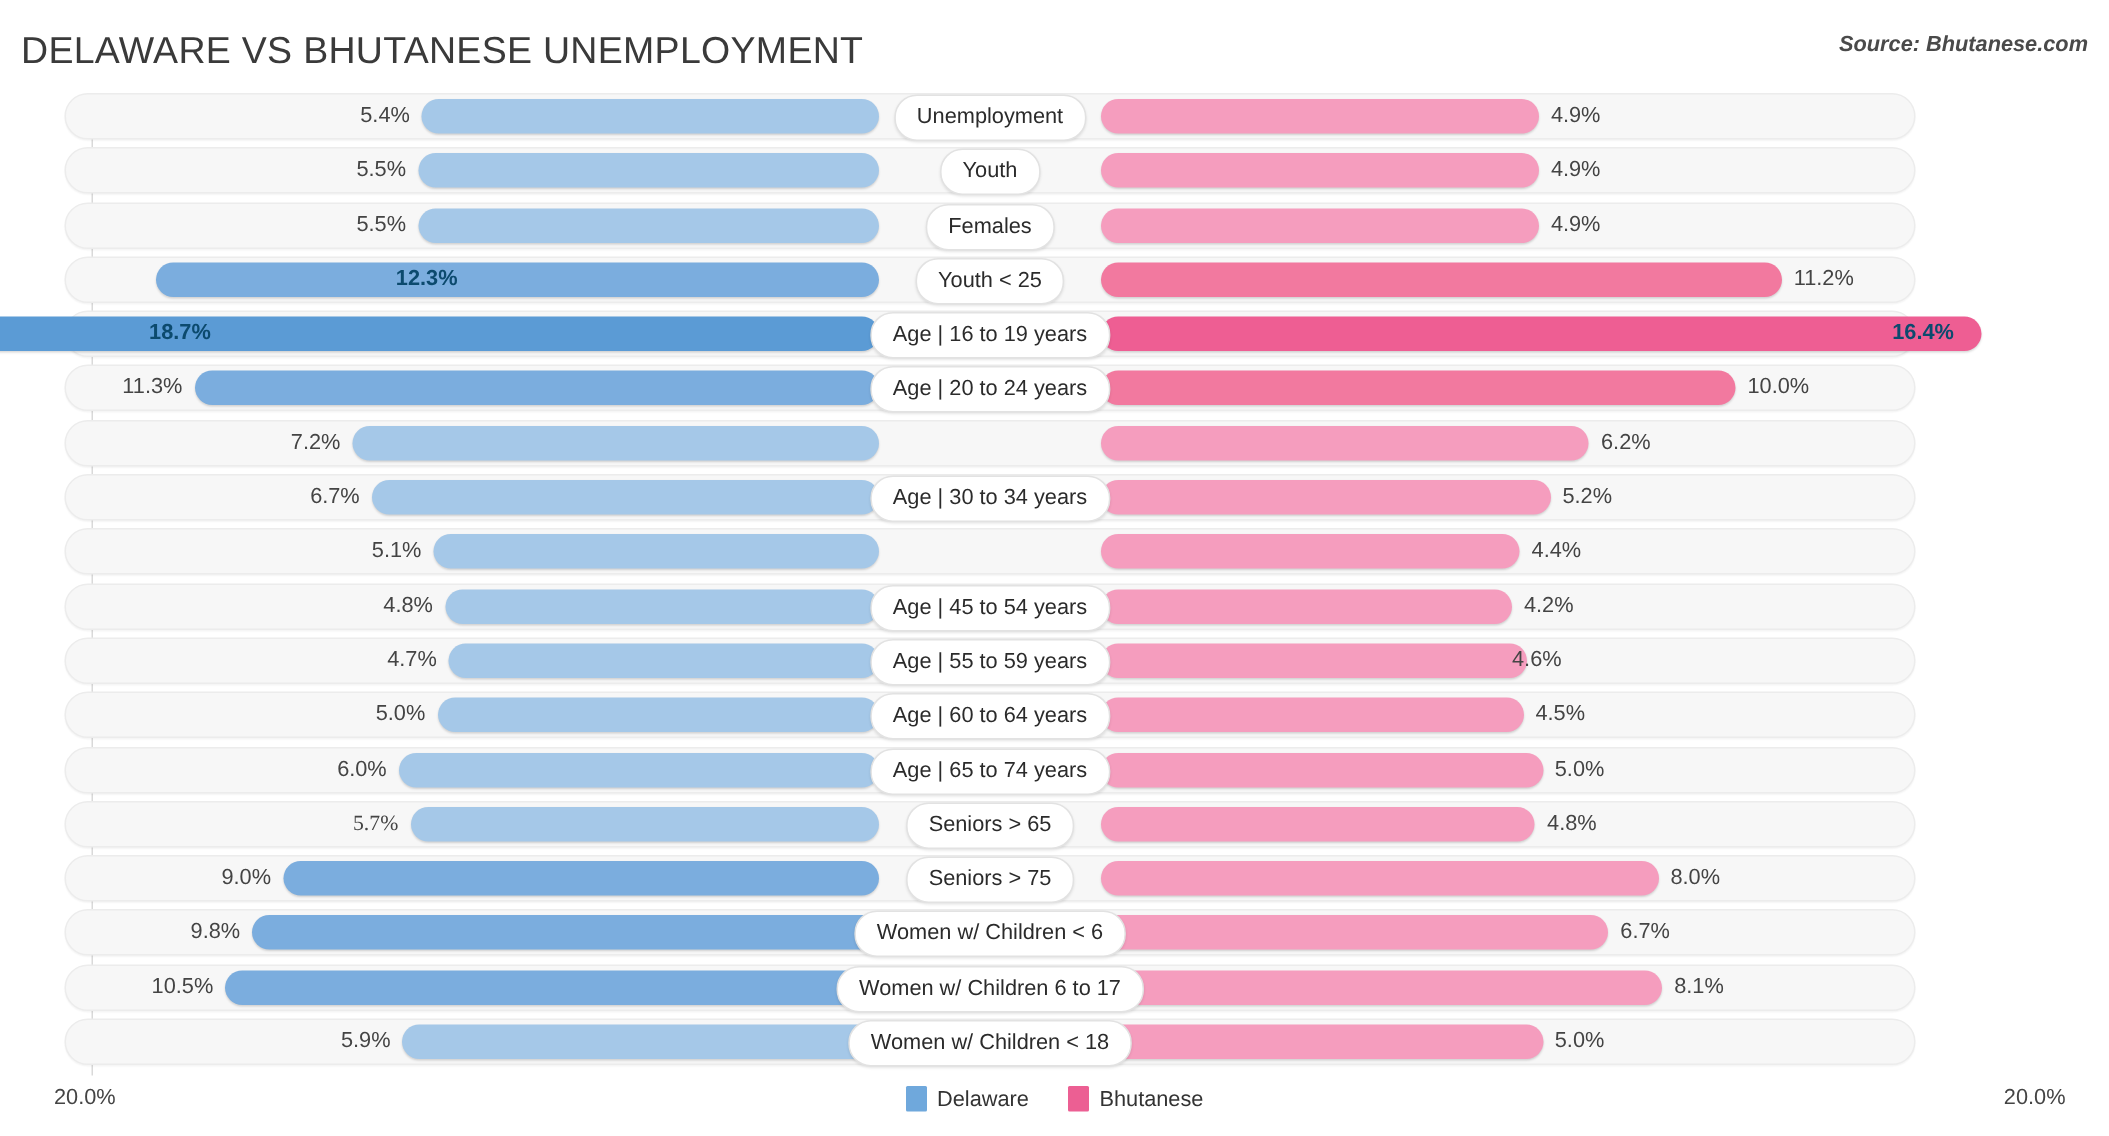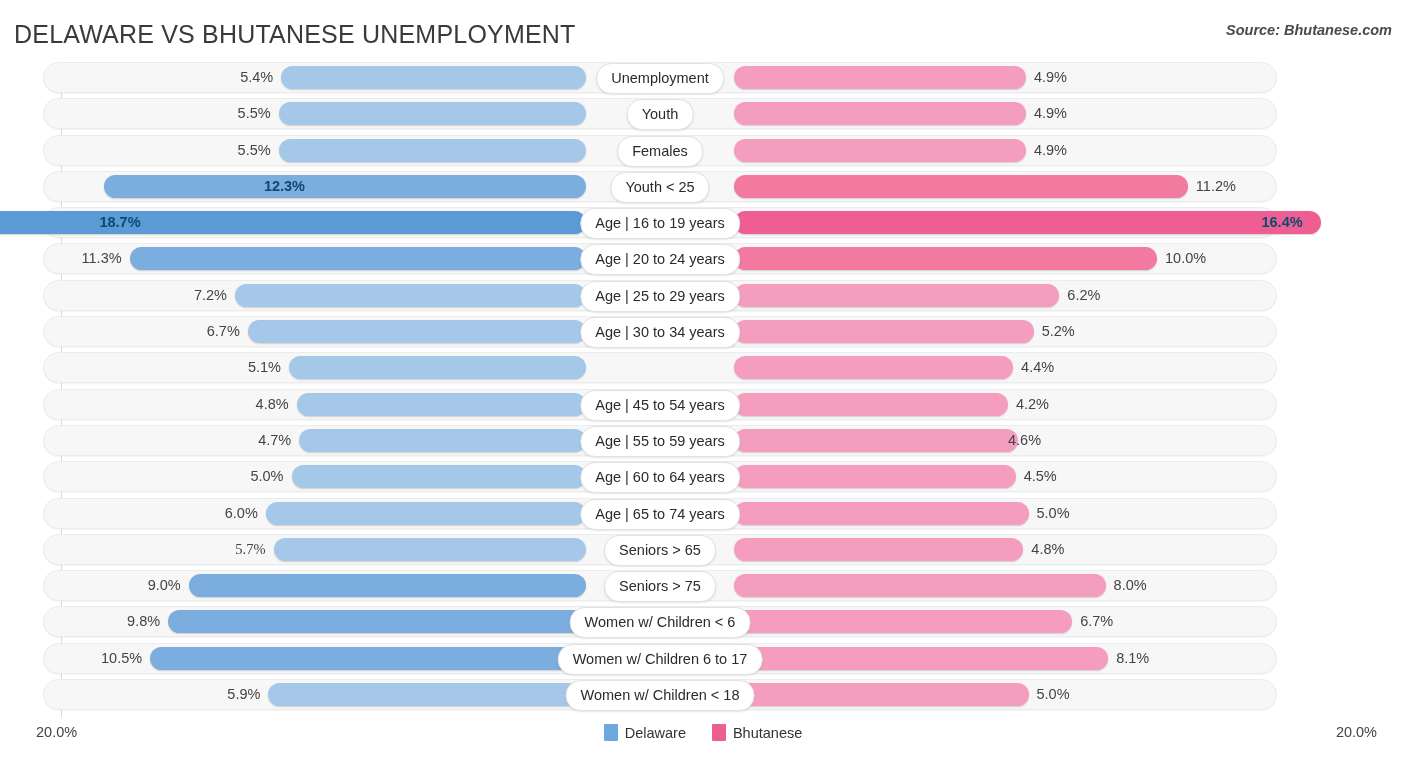--- a/index.html
+++ b/index.html
@@ -236,21 +236,20 @@
         <div class="val outside-left" style="right: 1167.41px;">11.3%</div>
         <div class="val outside-right" style="left: 1134px;">10.0%</div>
         <div class="pill">Age | 20 to 24 years</div>
       </div>
       <div class="row">
         <div class="track"></div>
         <div class="bar left" style="width: 351.04px; background: rgb(165, 200, 232);"></div>
         <div class="bar right" style="width: 325.34px; background: rgb(245, 157, 190);"></div>
         <div class="val outside-left" style="right: 1062.04px;">7.2%</div>
         <div class="val outside-right" style="left: 1036.34px;">6.2%</div>
-        <div class="pill">Age | 25 to 29 years</div>
       </div>
       <div class="row">
         <div class="track"></div>
         <div class="bar left" style="width: 338.19px; background: rgb(165, 200, 232);"></div>
         <div class="bar right" style="width: 299.64px; background: rgb(245, 157, 190);"></div>
         <div class="val outside-left" style="right: 1049.19px;">6.7%</div>
         <div class="val outside-right" style="left: 1010.64px;">5.2%</div>
         <div class="pill">Age | 30 to 34 years</div>
       </div>
       <div class="row">

